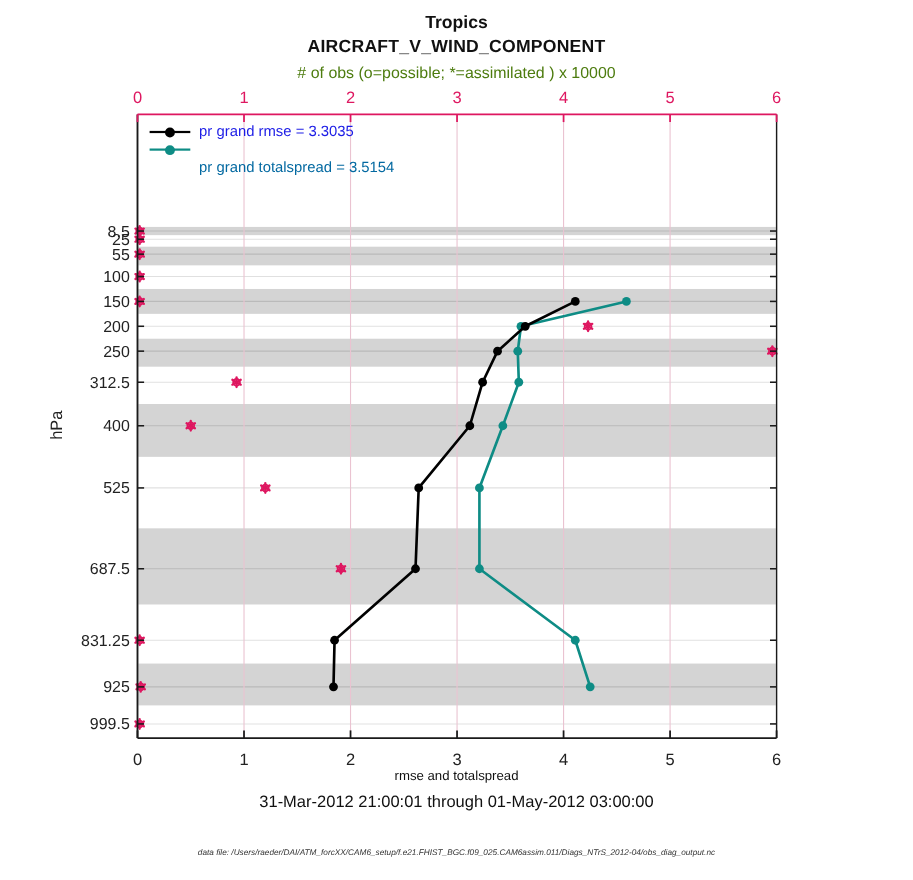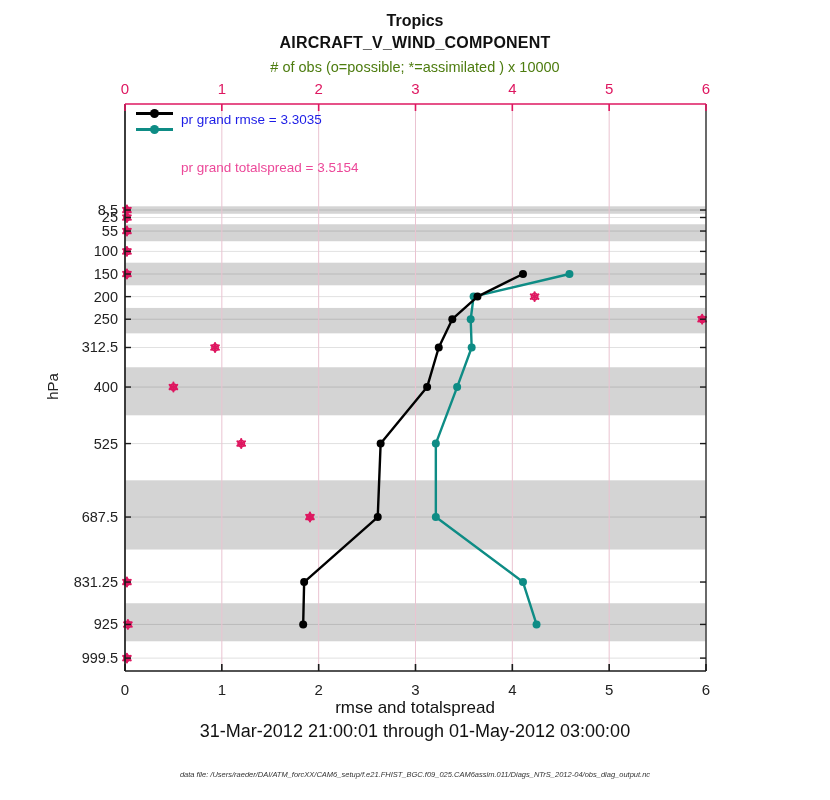--- a/index.html
+++ b/index.html
@@ -4,30 +4,30 @@
 <style>
   html,body{margin:0;padding:0;background:#fff;}
   .page{
     position:relative;width:830px;height:800px;background:#ffffff;
     font-family:"Liberation Sans","DejaVu Sans",sans-serif;overflow:hidden;
   }
   .centered{position:absolute;left:0;width:830px;text-align:center;white-space:nowrap;}
   .chart-title{top:12px;font-size:16px;font-weight:700;color:#111;}
   .chart-subtitle{top:34px;font-size:16px;font-weight:700;color:#111;letter-spacing:.2px;}
   .top-axis-label{top:59px;font-size:14.5px;color:#4d7c0f;}
-  .x-axis-label{top:698px;font-size:17px;color:#111;}
-  .date-label{top:721px;font-size:18px;color:#111;}
+  .x-axis-label{top:698px;font-size:12px;color:#111;}
+  .date-label{top:721px;font-size:15px;color:#111;}
   .footer-note{top:770px;font-size:7.5px;color:#333;font-style:italic;}
   .y-axis-label{
     position:absolute;left:30px;top:378px;width:44px;text-align:center;
     font-size:15px;color:#222;transform:rotate(-90deg);transform-origin:center center;
   }
   svg.plot{position:absolute;left:0;top:0;}
   .legend{position:absolute;left:136px;top:112px;font-size:13.5px;line-height:16px;}
-  .legend-row{display:flex;height:16px;}
+  .legend-row{display:flex;align-items:center;height:16px;}
   .legend-sample{position:relative;width:37px;height:2.6px;margin-right:8px;flex:0 0 auto;}
   .legend-dot{position:absolute;left:14px;top:-3.2px;width:9px;height:9px;border-radius:50%;}
   .legend-label{white-space:nowrap;}
 </style>
 </head>
 <body>
 
 <div class="page">
 
   <div class="centered chart-title">Tropics</div>
@@ -249,21 +249,21 @@
     <div class="legend-row">
       <span class="legend-sample" style="background: rgb(0, 0, 0);">
           <span class="legend-dot" style="background: rgb(0, 0, 0);"></span>
         </span>
       <span class="legend-label" style="color: rgb(28, 28, 230);">pr grand rmse = 3.3035</span>
     </div>
     <div class="legend-row">
       <span class="legend-sample" style="background: rgb(14, 140, 133);">
           <span class="legend-dot" style="background: rgb(14, 140, 133);"></span>
         </span>
-      <span class="legend-label" style="color: #ec4899; margin-top: 32px;">pr grand totalspread = 3.5154</span>
+      <span class="legend-label" style="color: #0369a1; margin-top: 32px;">pr grand totalspread = 3.5154</span>
     </div>
   </div>
 
   <div class="y-axis-label">hPa</div>
   <div class="centered x-axis-label">rmse and totalspread</div>
   <div class="centered date-label">31-Mar-2012 21:00:01 through 01-May-2012 03:00:00</div>
   <div class="centered footer-note">data file: /Users/raeder/DAI/ATM_forcXX/CAM6_setup/f.e21.FHIST_BGC.f09_025.CAM6assim.011/Diags_NTrS_2012-04/obs_diag_output.nc</div>
 
 </div>
 

